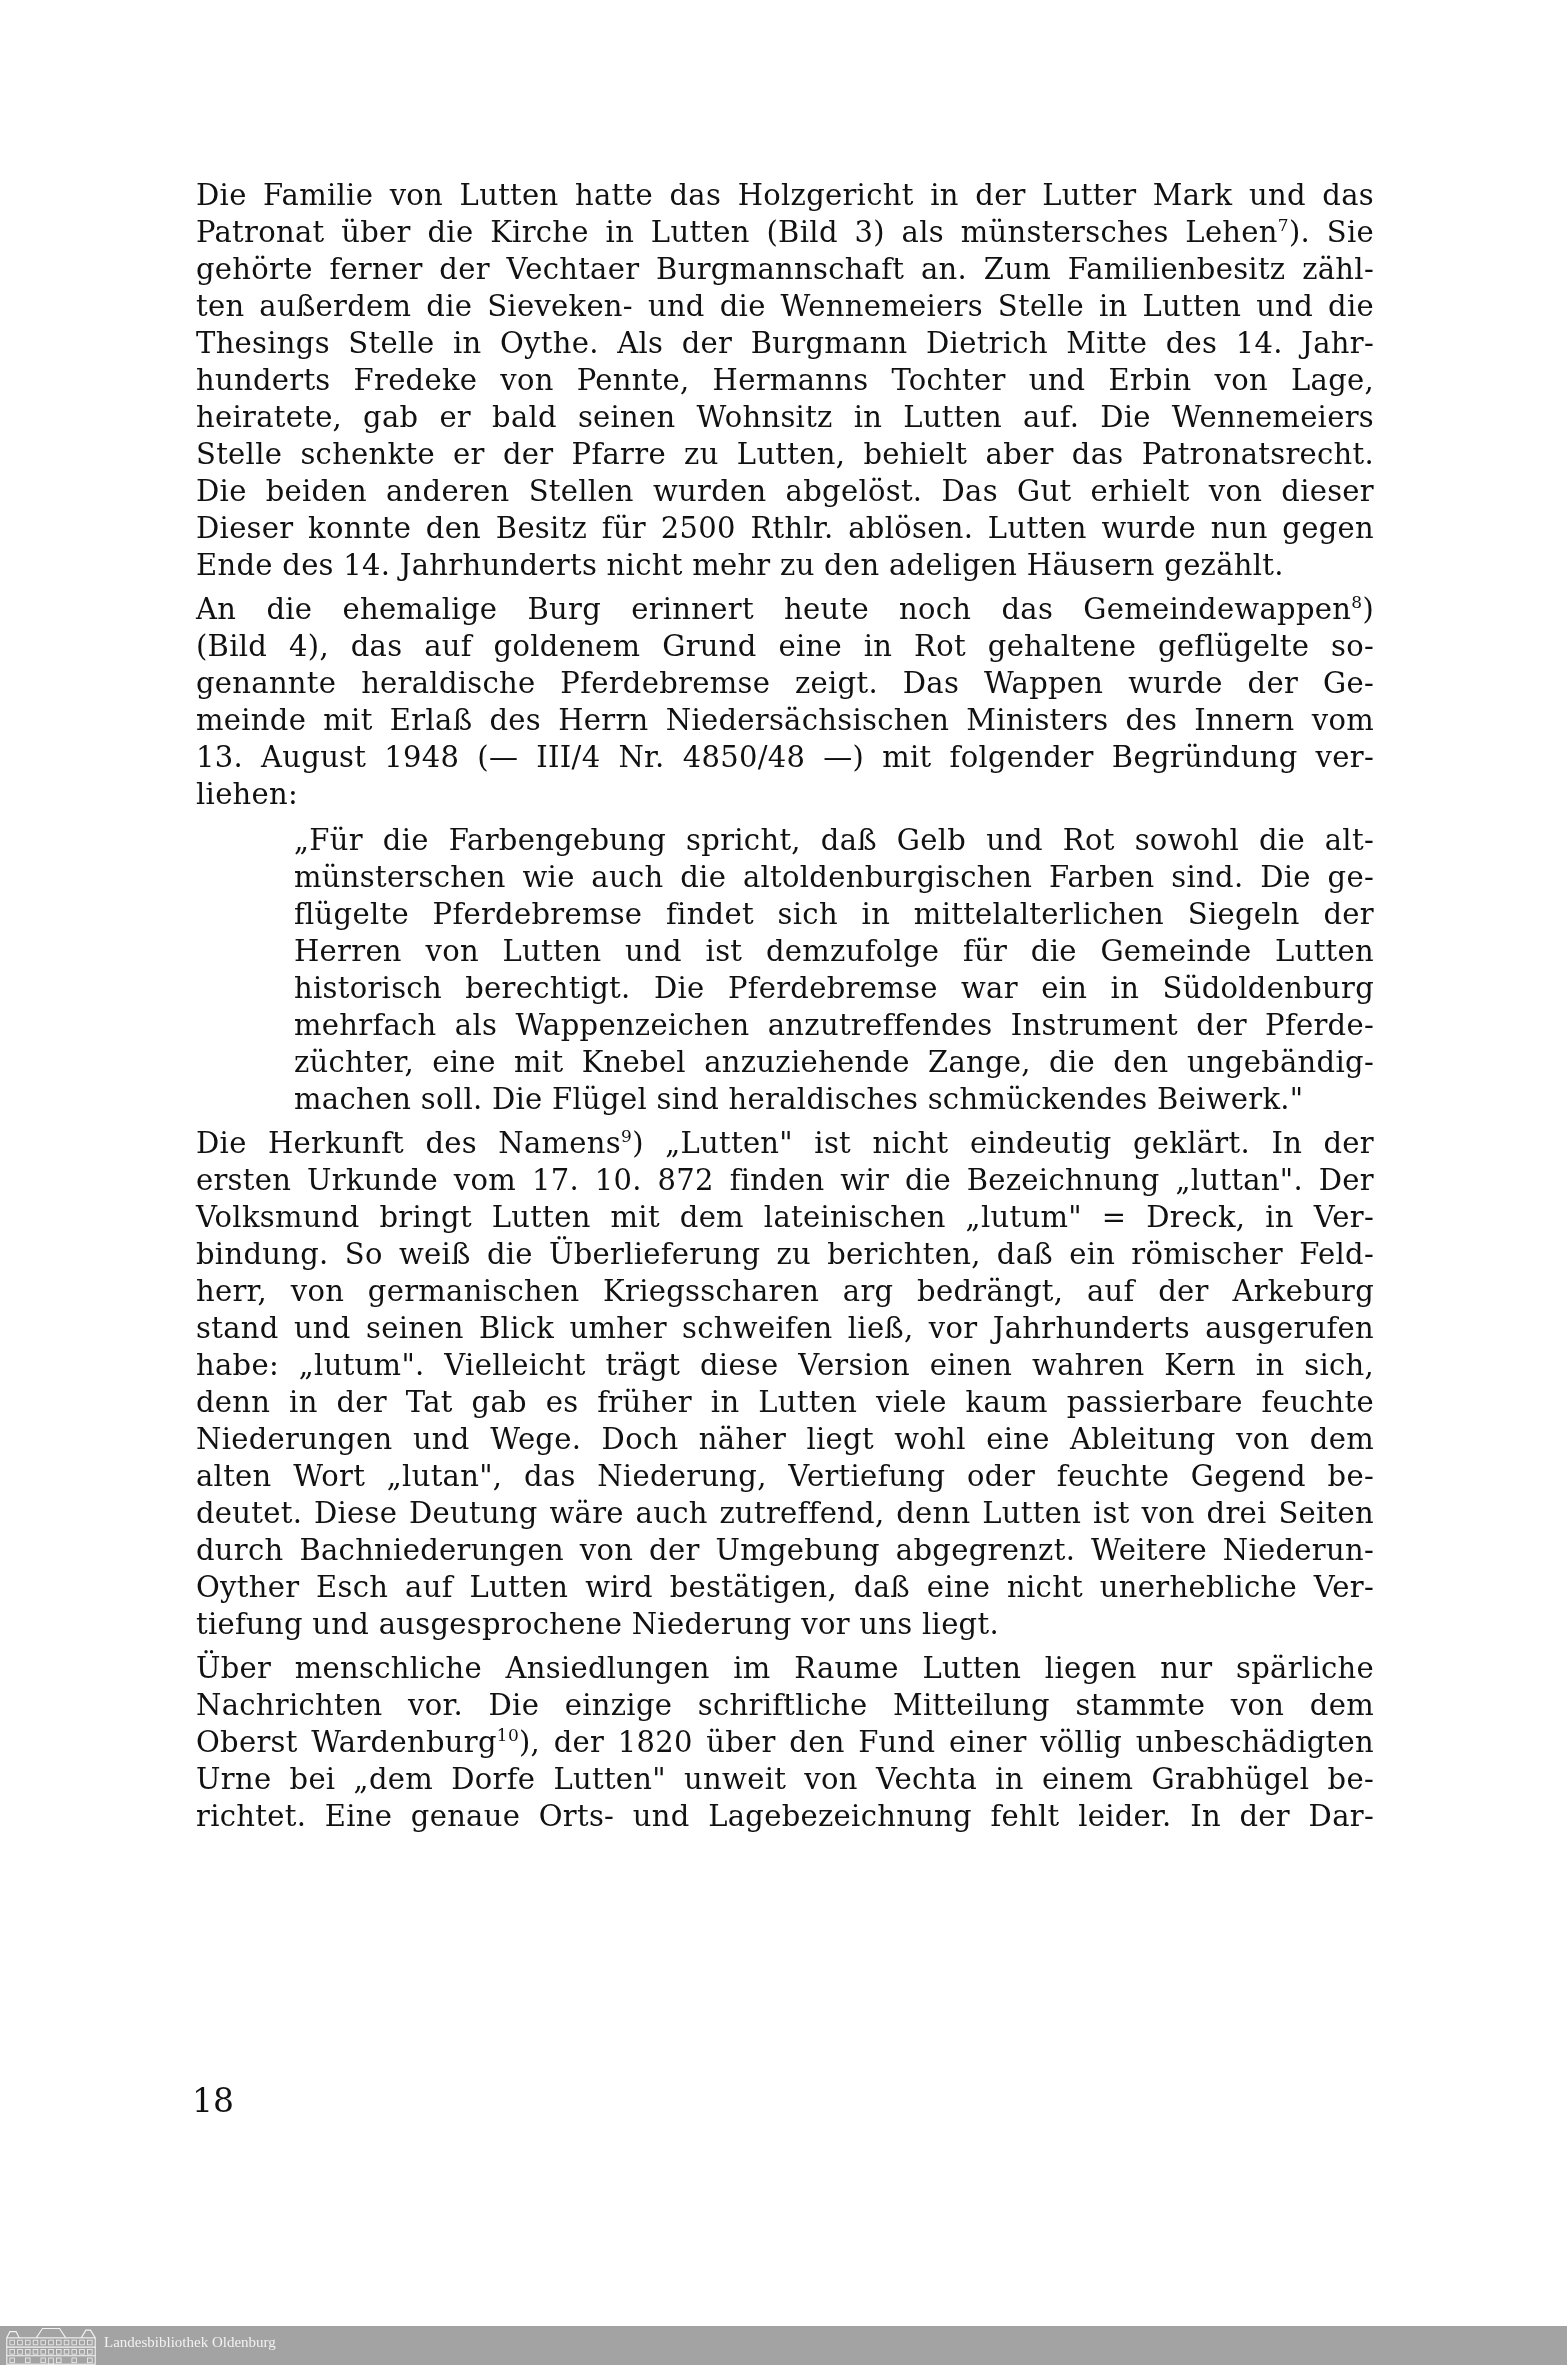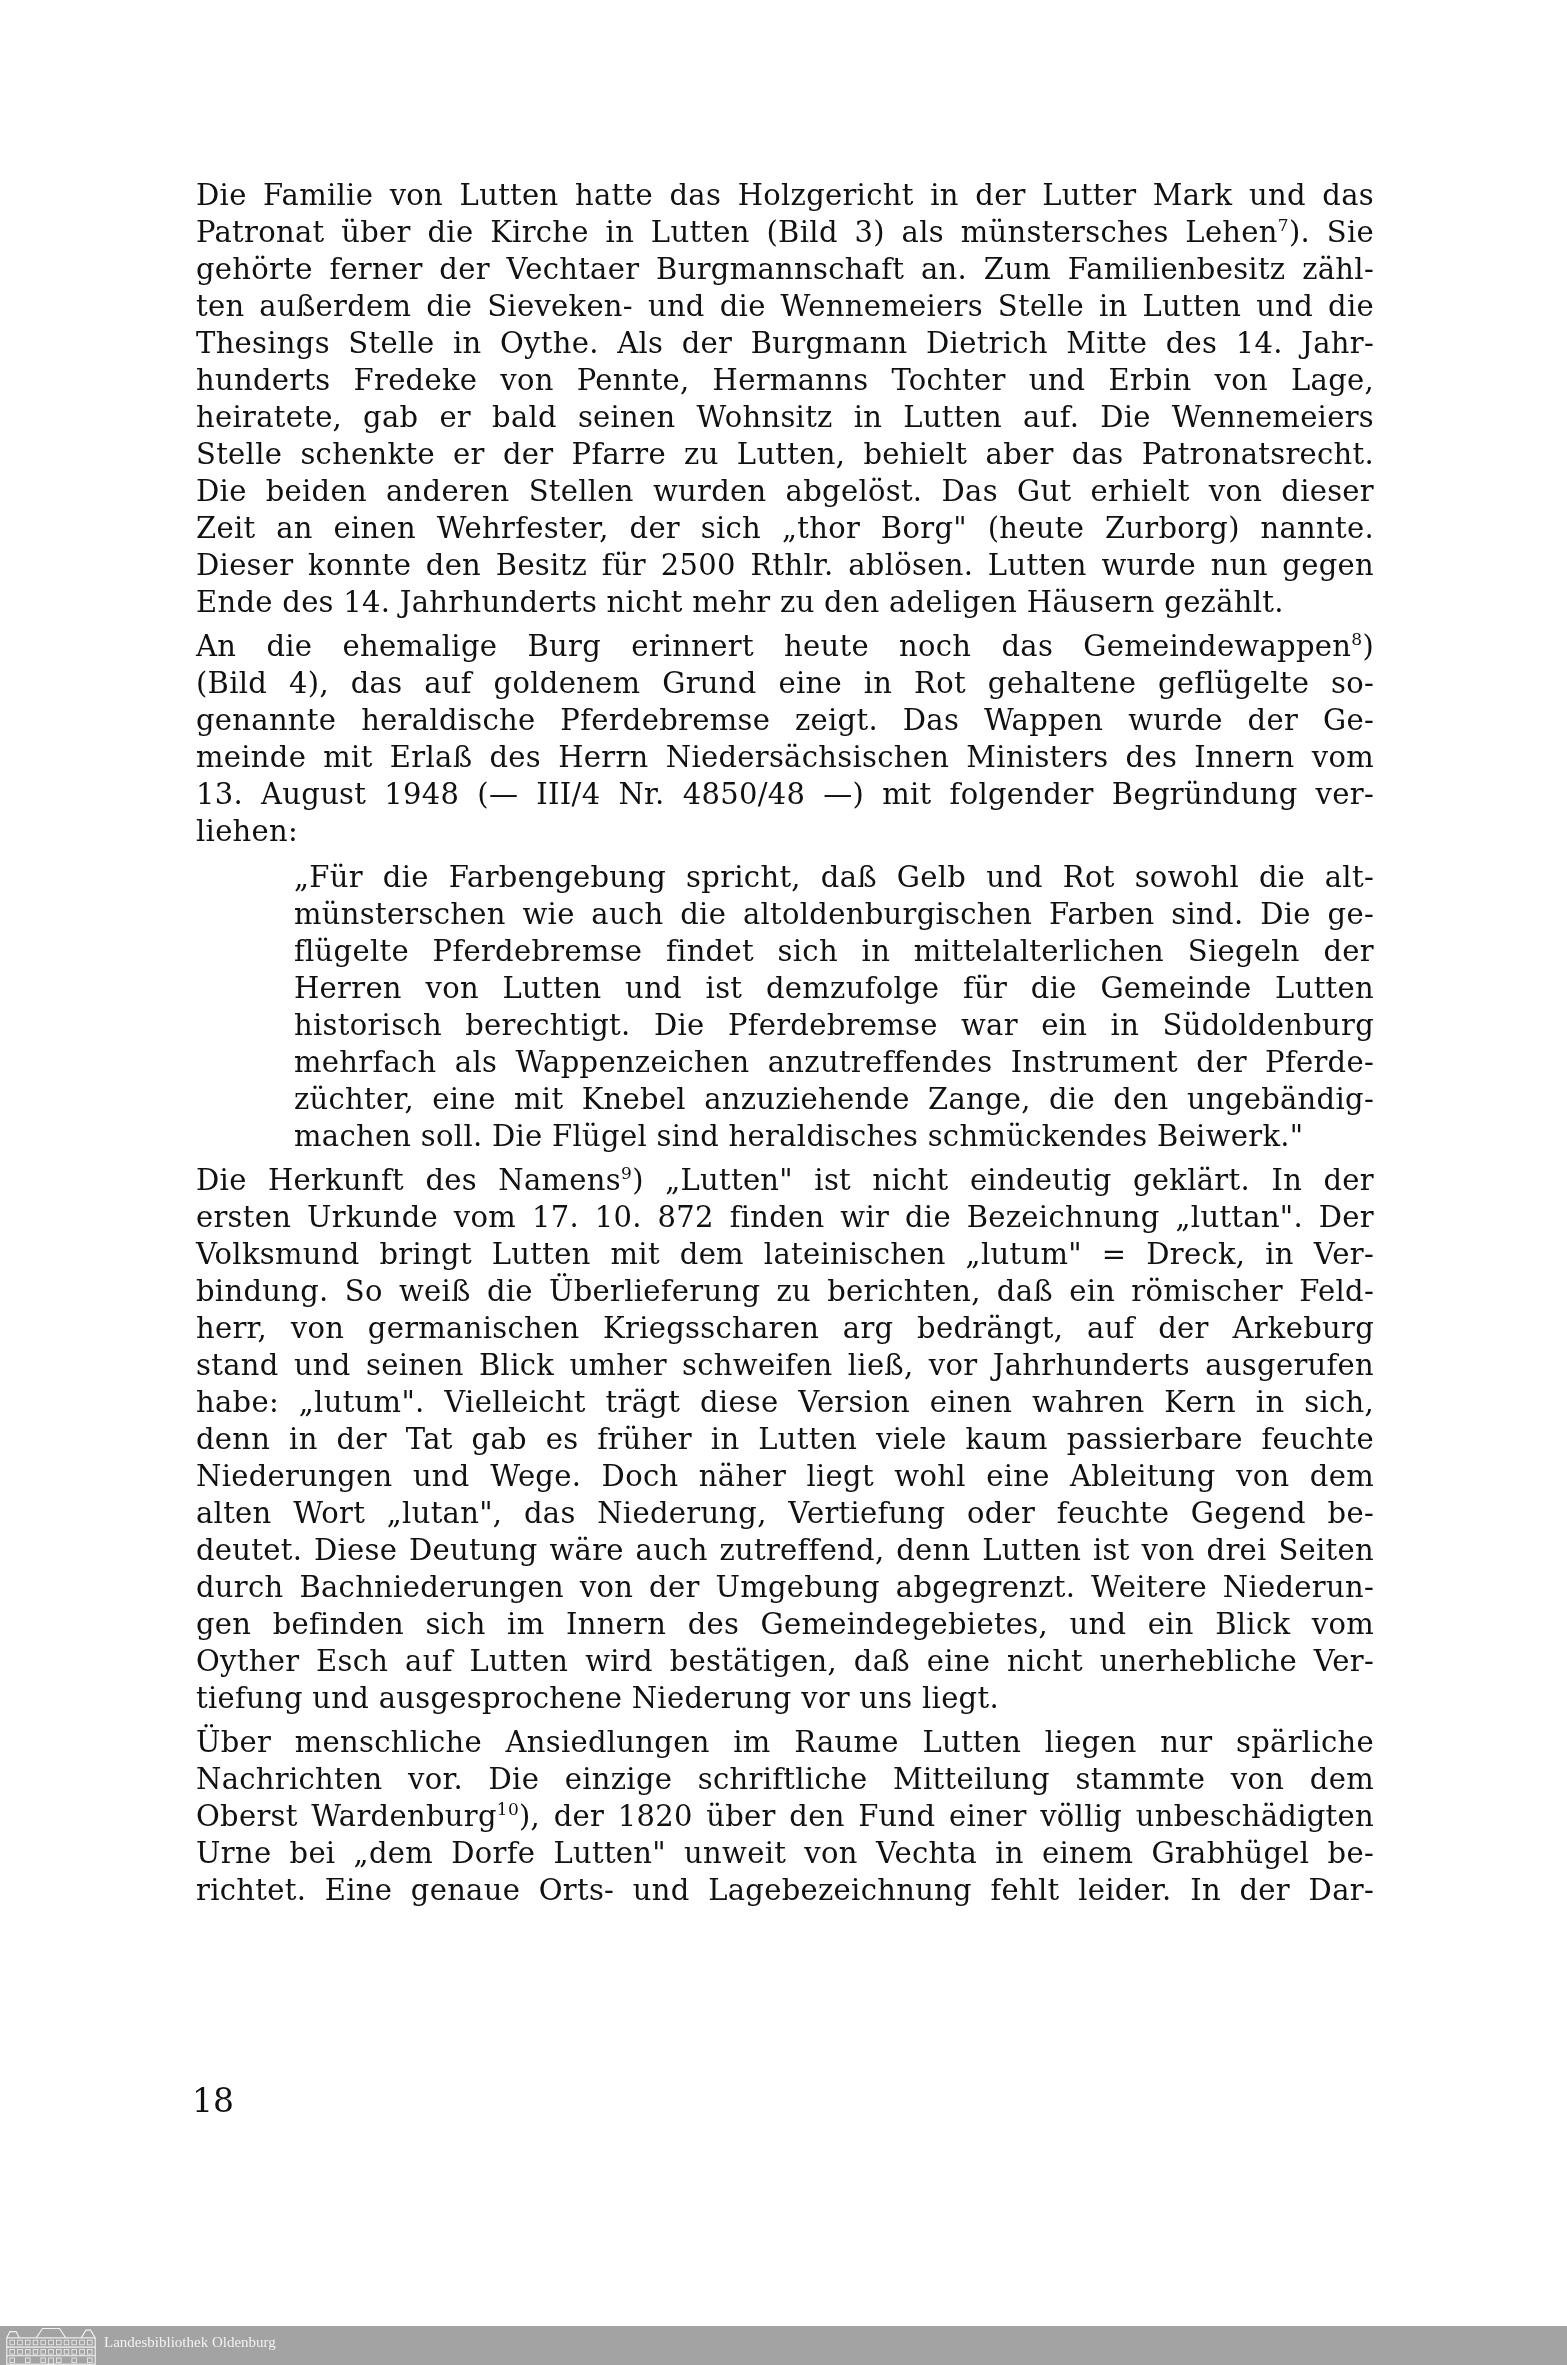--- a/index.html
+++ b/index.html
@@ -40,21 +40,20 @@
       <div class="para">
         <span class="line">Die Familie von Lutten hatte das Holzgericht in der Lutter Mark und das</span>
         <span class="line">Patronat über die Kirche in Lutten (Bild 3) als münstersches Lehen<sup class="fn">7</sup>). Sie</span>
         <span class="line">gehörte ferner der Vechtaer Burgmannschaft an. Zum Familienbesitz zähl-</span>
         <span class="line">ten außerdem die Sieveken- und die Wennemeiers Stelle in Lutten und die</span>
         <span class="line">Thesings Stelle in Oythe. Als der Burgmann Dietrich Mitte des 14. Jahr-</span>
         <span class="line">hunderts Fredeke von Pennte, Hermanns Tochter und Erbin von Lage,</span>
         <span class="line">heiratete, gab er bald seinen Wohnsitz in Lutten auf. Die Wennemeiers</span>
         <span class="line">Stelle schenkte er der Pfarre zu Lutten, behielt aber das Patronatsrecht.</span>
         <span class="line">Die beiden anderen Stellen wurden abgelöst. Das Gut erhielt von dieser</span>
-        <span class="line">Zeit an einen Wehrfester, der sich „thor Borg" (heute Zurborg) nannte.</span>
         <span class="line">Dieser konnte den Besitz für 2500 Rthlr. ablösen. Lutten wurde nun gegen</span>
         <span class="line last">Ende des 14. Jahrhunderts nicht mehr zu den adeligen Häusern gezählt.</span>
       </div>
       <div class="para">
         <span class="line">An die ehemalige Burg erinnert heute noch das Gemeindewappen<sup class="fn">8</sup>)</span>
         <span class="line">(Bild 4), das auf goldenem Grund eine in Rot gehaltene geflügelte so-</span>
         <span class="line">genannte heraldische Pferdebremse zeigt. Das Wappen wurde der Ge-</span>
         <span class="line">meinde mit Erlaß des Herrn Niedersächsischen Ministers des Innern vom</span>
         <span class="line">13. August 1948 (— III/4 Nr. 4850/48 —) mit folgender Begründung ver-</span>
         <span class="line last">liehen:</span>
@@ -75,21 +74,20 @@
         <span class="line">Volksmund bringt Lutten mit dem lateinischen „lutum" = Dreck, in Ver-</span>
         <span class="line">bindung. So weiß die Überlieferung zu berichten, daß ein römischer Feld-</span>
         <span class="line">herr, von germanischen Kriegsscharen arg bedrängt, auf der Arkeburg</span>
         <span class="line">stand und seinen Blick umher schweifen ließ, vor Jahrhunderts ausgerufen</span>
         <span class="line">habe: „lutum". Vielleicht trägt diese Version einen wahren Kern in sich,</span>
         <span class="line">denn in der Tat gab es früher in Lutten viele kaum passierbare feuchte</span>
         <span class="line">Niederungen und Wege. Doch näher liegt wohl eine Ableitung von dem</span>
         <span class="line">alten Wort „lutan", das Niederung, Vertiefung oder feuchte Gegend be-</span>
         <span class="line">deutet. Diese Deutung wäre auch zutreffend, denn Lutten ist von drei Seiten</span>
         <span class="line">durch Bachniederungen von der Umgebung abgegrenzt. Weitere Niederun-</span>
-        <span class="line">gen befinden sich im Innern des Gemeindegebietes, und ein Blick vom</span>
         <span class="line">Oyther Esch auf Lutten wird bestätigen, daß eine nicht unerhebliche Ver-</span>
         <span class="line last">tiefung und ausgesprochene Niederung vor uns liegt.</span>
       </div>
       <div class="para">
         <span class="line">Über menschliche Ansiedlungen im Raume Lutten liegen nur spärliche</span>
         <span class="line">Nachrichten vor. Die einzige schriftliche Mitteilung stammte von dem</span>
         <span class="line">Oberst Wardenburg<sup class="fn">10</sup>), der 1820 über den Fund einer völlig unbeschädigten</span>
         <span class="line">Urne bei „dem Dorfe Lutten" unweit von Vechta in einem Grabhügel be-</span>
         <span class="line">richtet. Eine genaue Orts- und Lagebezeichnung fehlt leider. In der Dar-</span>
       </div>

